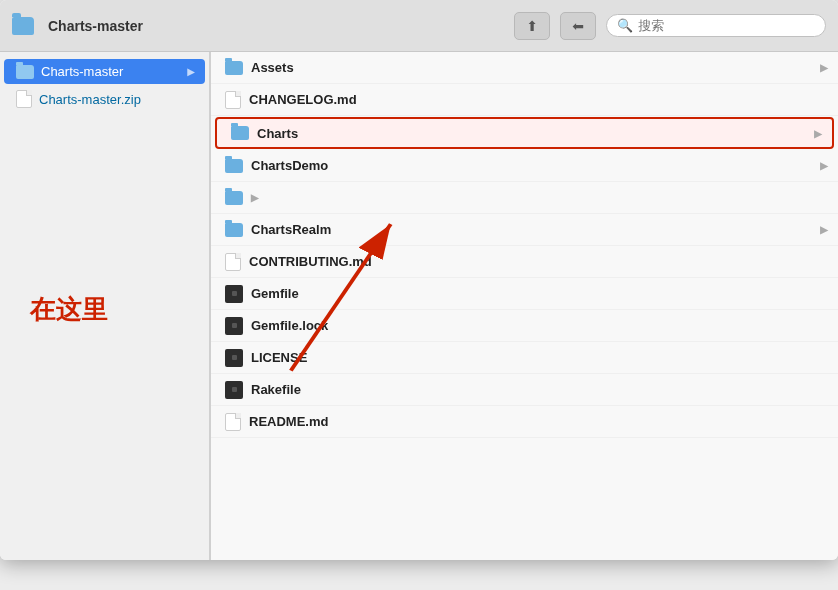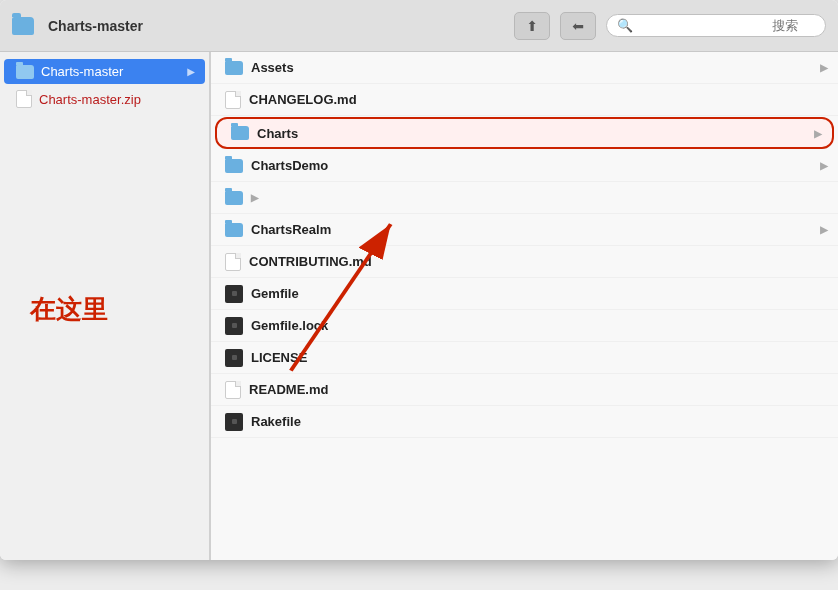--- a/index.html
+++ b/index.html
@@ -90,21 +90,20 @@
       font-size: 13px;
       margin-right: 5px;
     }
     .search-input {
       border: none;
       outline: none;
       background: transparent;
       font-size: 13px;
       color: #0c4a6e;
       width: 160px;
-      text-align: right;
     }
 
     
     .main {
       display: flex;
       flex: 1;
       overflow: hidden;
     }
 
     
@@ -174,21 +173,21 @@
       right: -1px;
       width: 5px;
       height: 5px;
       background: #eee;
       border-left: 1px solid #ccc;
       border-bottom: 1px solid #ccc;
     }
 
     .item-label {
       font-size: 13px;
-      color: #b91c1c;
+      color: #0369a1;
       white-space: nowrap;
     }
     .chevron {
       margin-left: auto;
       color: #999;
       font-size: 10px;
       flex-shrink: 0;
     }
     .sidebar-item.selected .chevron { color: rgba(255,255,255,0.7); }
 
@@ -206,21 +205,21 @@
       padding: 5px 10px 5px 14px;
       cursor: pointer;
       gap: 8px;
       border-bottom: 1px solid #efefef;
       min-height: 32px;
       font-weight: bold;
     }
     .file-list-item.highlighted {
       background: #fff0f0;
       border: 2px solid #cc2200;
-      border-radius: 12px;
+      border-radius: 4px;
       margin: 1px 4px;
     }
 
     .file-item-label {
       font-size: 13px;
       color: #222;
       flex: 1;
     }
 
     .chevron-right {
@@ -361,28 +360,28 @@
             </div>
             <span class="file-item-label">Gemfile.lock</span>
           </div>
           <div class="file-list-item">
             <div class="dark-file-icon">
               <div class="dark-file-icon-small"></div>
             </div>
             <span class="file-item-label">LICENSE</span>
           </div>
           <div class="file-list-item">
-            <div class="file-icon"></div>
-            <span class="file-item-label">README.md</span>
-          </div>
-          <div class="file-list-item">
             <div class="dark-file-icon">
               <div class="dark-file-icon-small"></div>
             </div>
             <span class="file-item-label">Rakefile</span>
+          </div>
+          <div class="file-list-item">
+            <div class="file-icon"></div>
+            <span class="file-item-label">README.md</span>
           </div>
         </div>
 
       <svg class="arrow-overlay" viewBox="0 0 628 590" preserveAspectRatio="none">
 
         <defs>
           <marker id="arrowhead" markerWidth="10" markerHeight="7" refX="10" refY="3.5" orient="auto">
             <polygon points="0 0, 10 3.5, 0 7" fill="#cc2200"></polygon>
           </marker>
         </defs>

